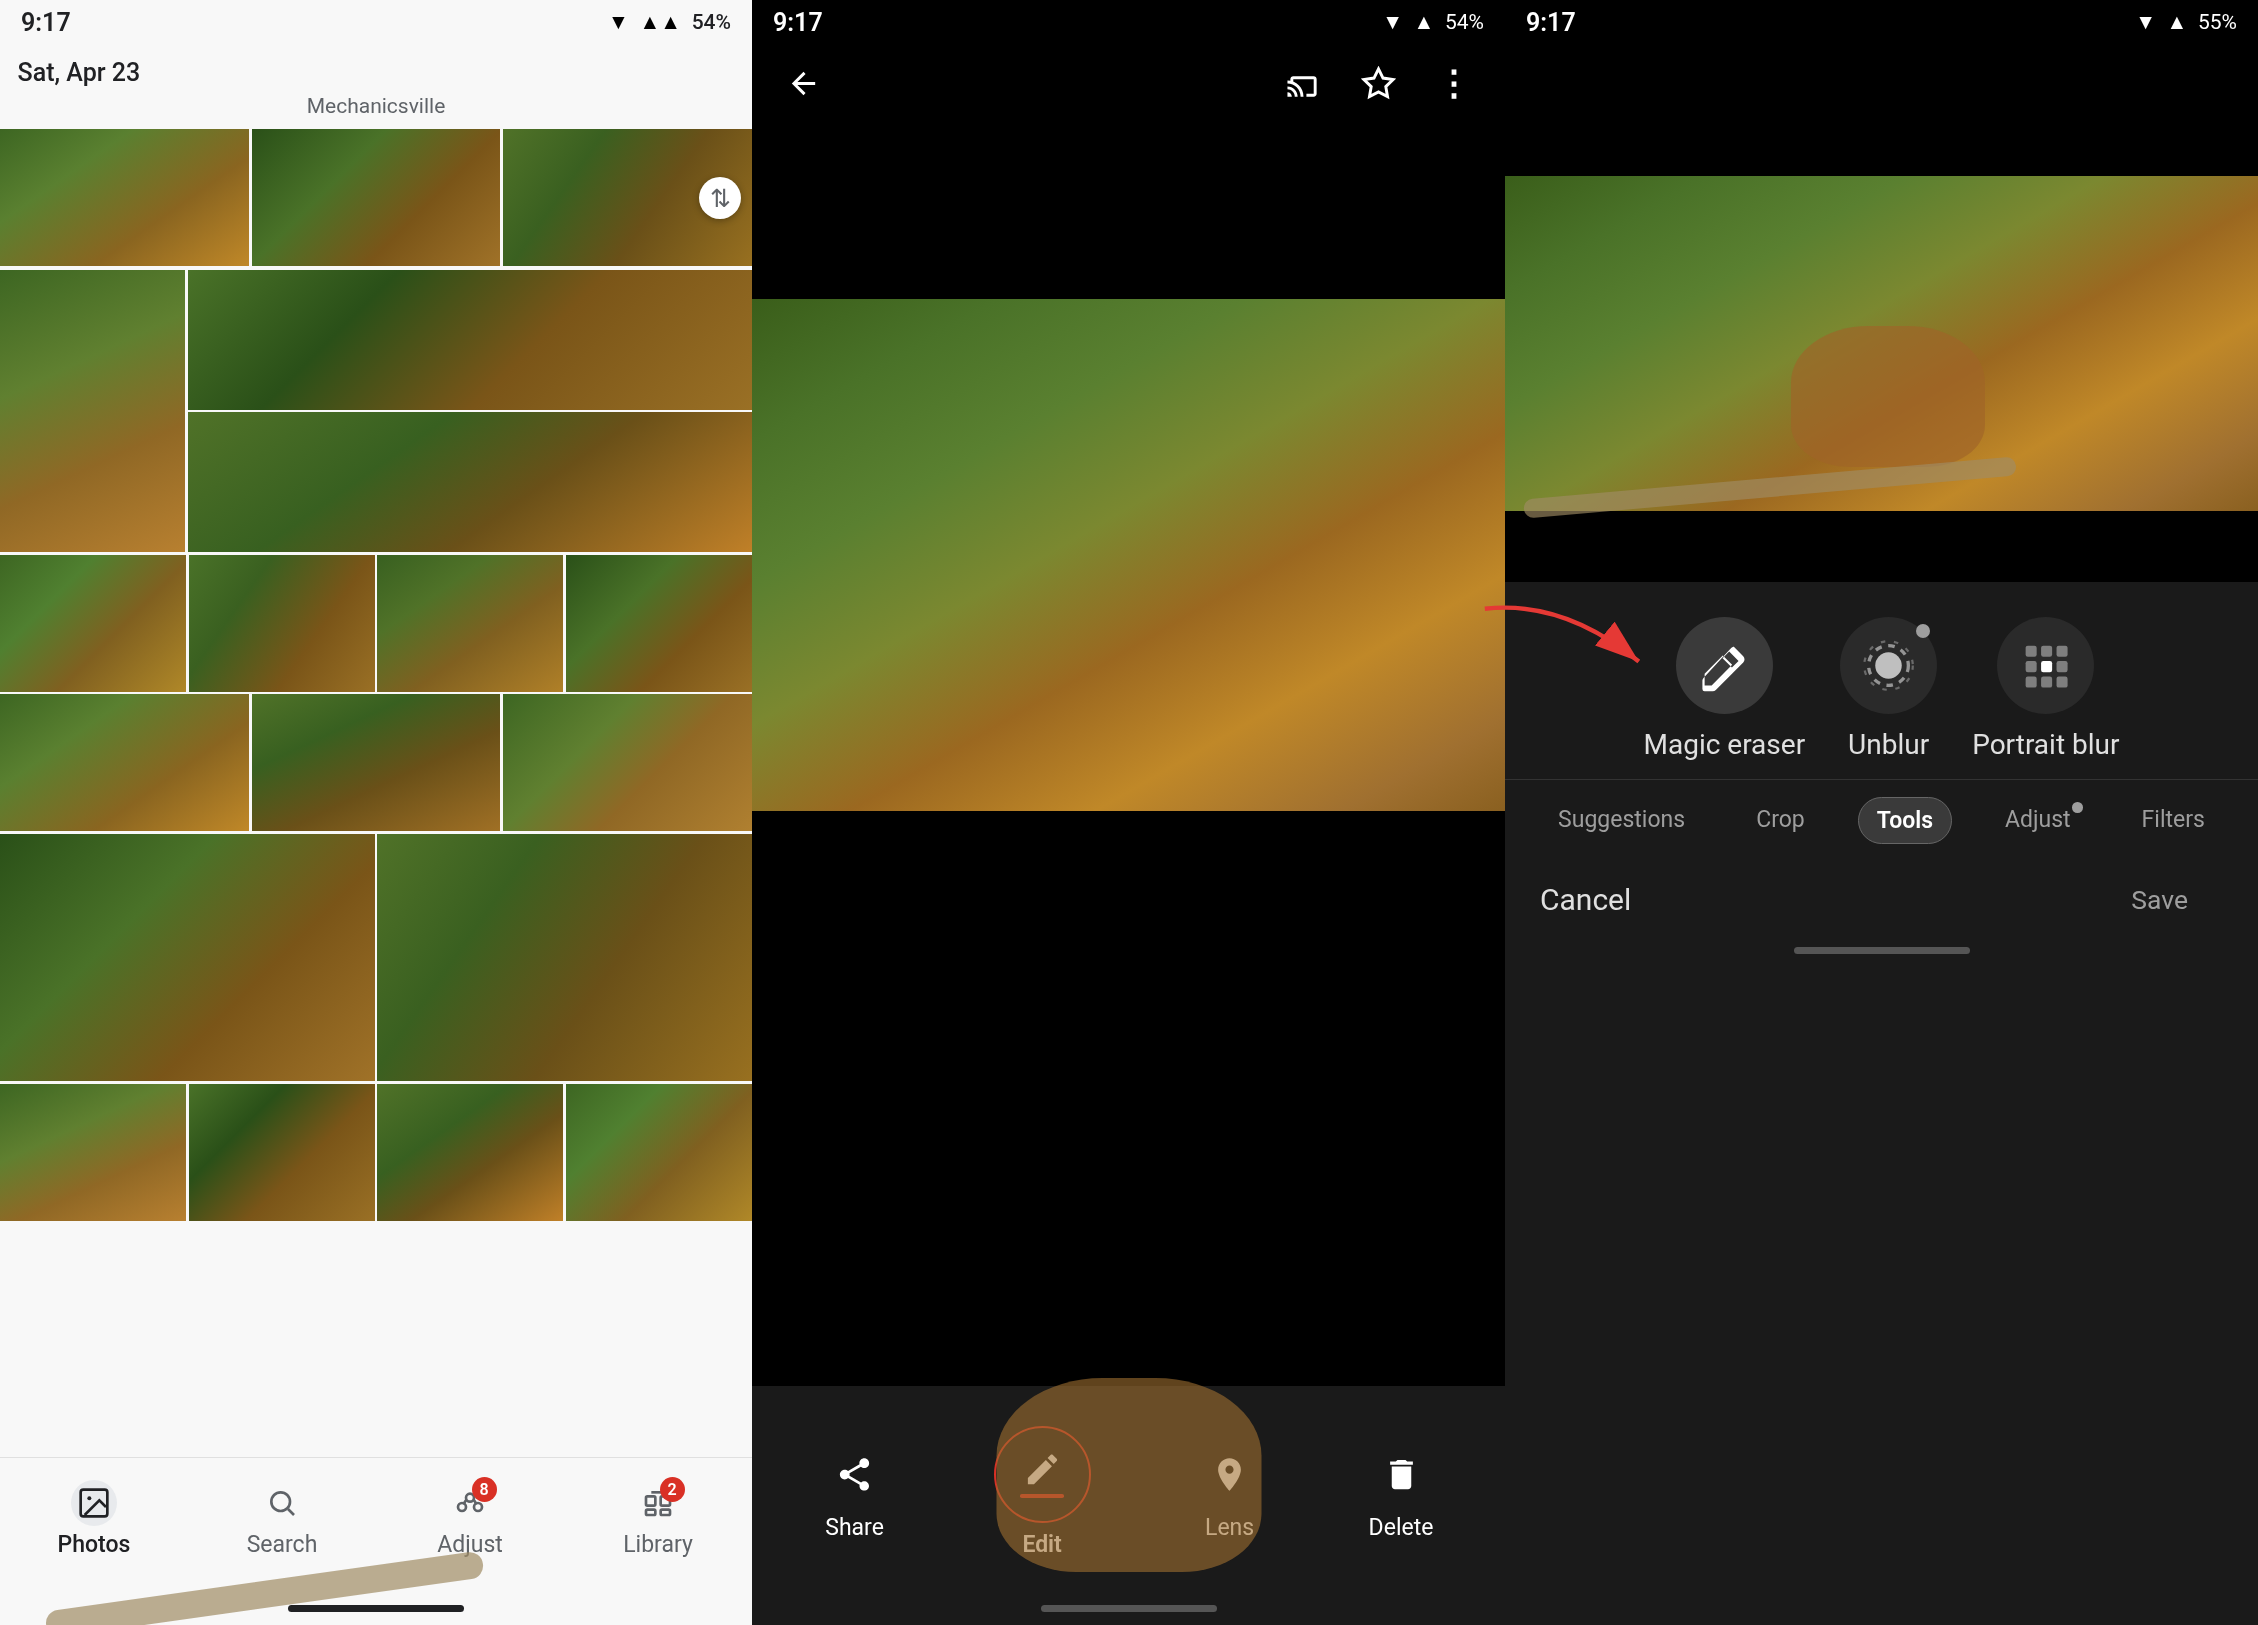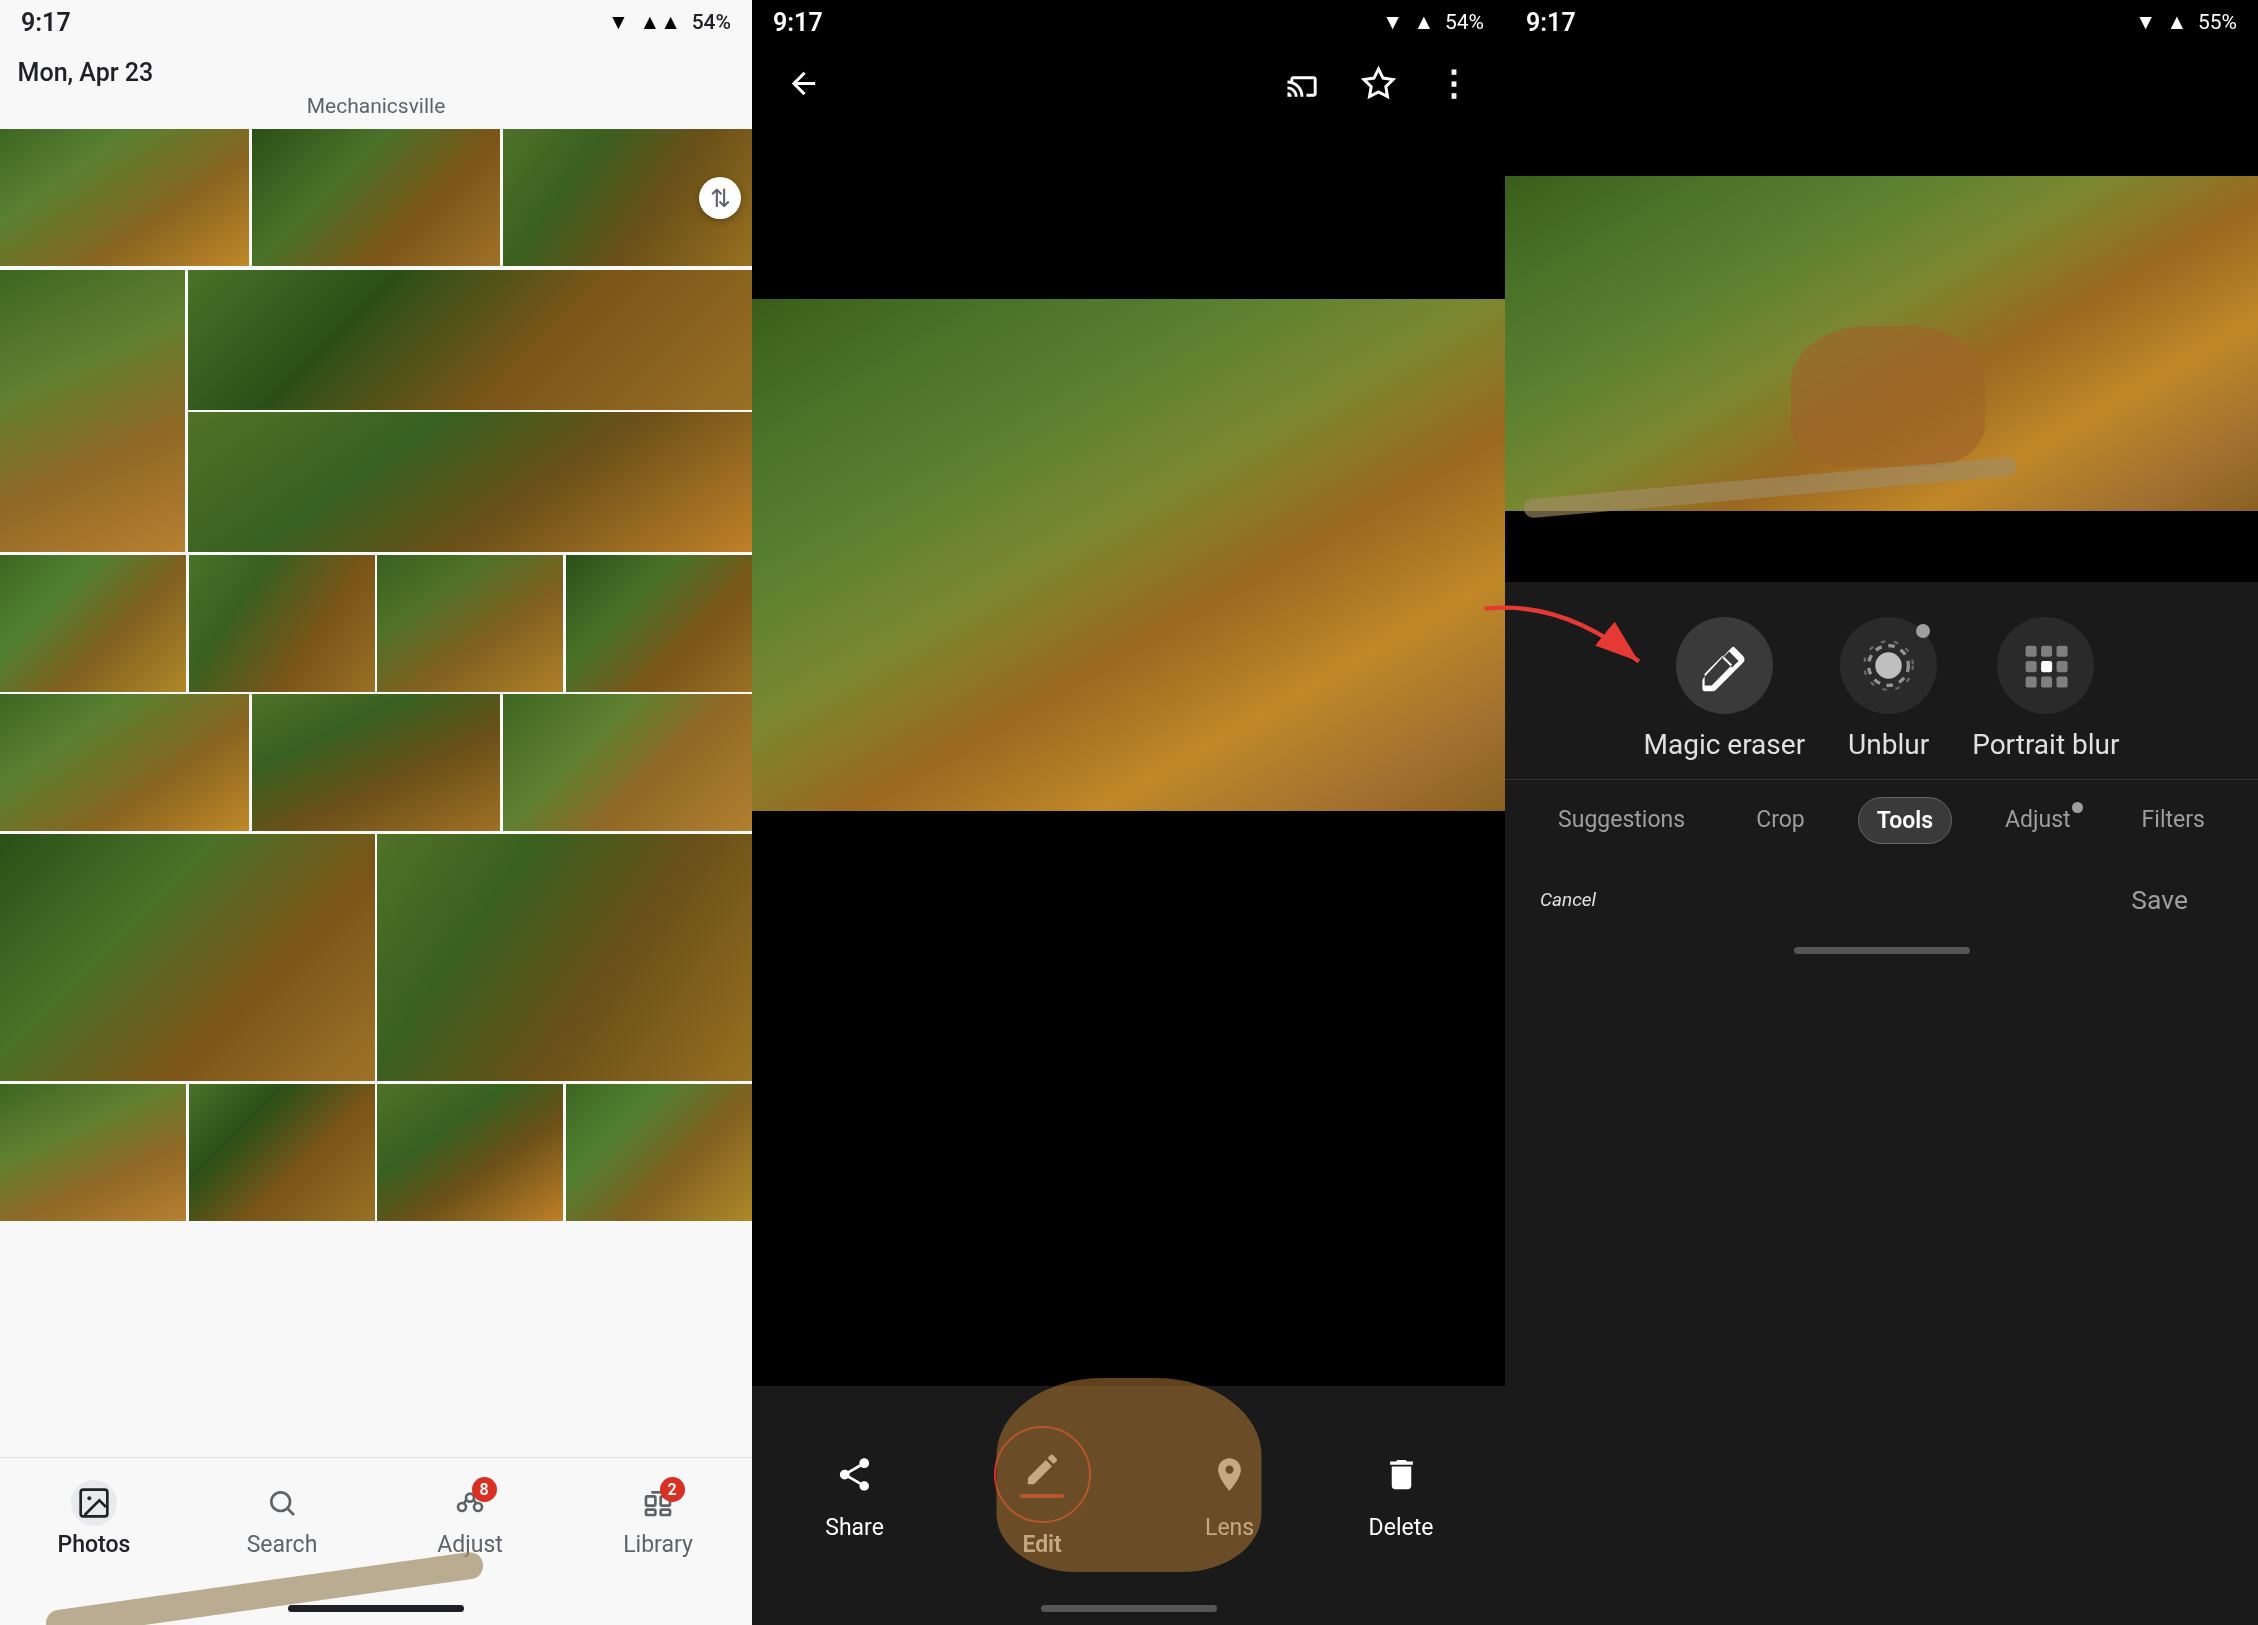--- a/index.html
+++ b/index.html
@@ -324,24 +324,23 @@
     }
 
     .edit-actions-row {
       display: flex;
       justify-content: space-between;
       align-items: center;
       padding: 17.6px 35px;
     }
 
     .cancel-btn {
-      font-size: 19px;
+      font-size: 30px;
       color: #e0e0e0;
       cursor: pointer;
-      font-style: italic;
     }
 
     .save-btn {
       font-size: 26.5px;
       color: #9e9e9e;
       cursor: pointer;
       padding: 14px 35px;
       border-radius: 7px;
     }
 
@@ -376,21 +375,21 @@
   <div class="status-bar">
     <span style="font-size:25px;font-weight:600;color:#202124;">9:17</span>
     <div class="status-bar-right">
       <span style="font-size:21px;">▼</span>
       <span style="font-size:21px;">▲▲</span>
       <span style="font-size:21px;color:#202124;">54%</span>
     </div>
   </div>
 
   <div class="photos-grid-area">
-    <div class="date-label">Mon, Apr 23</div>
+    <div class="date-label">Sat, Apr 23</div>
     <div class="location-label">Mechanicsville</div>
 
     <div class="grid-row" style="height:139px; margin:0 0 2.6px 0; position:relative;">
       <div class="grid-cell cell-a" style="flex:1; overflow:hidden; position:relative;">
         <div style="width:100%;height:100%;background:linear-gradient(145deg,#3d6622 0%,#5a8030 30%,#8a6520 65%,#c08828 100%);"></div>
       </div>
       <div class="grid-cell cell-b" style="flex:1;"></div>
       <div class="grid-cell cell-c" style="flex:1;"></div>
 
       <div class="scroll-indicator">⇅</div>

